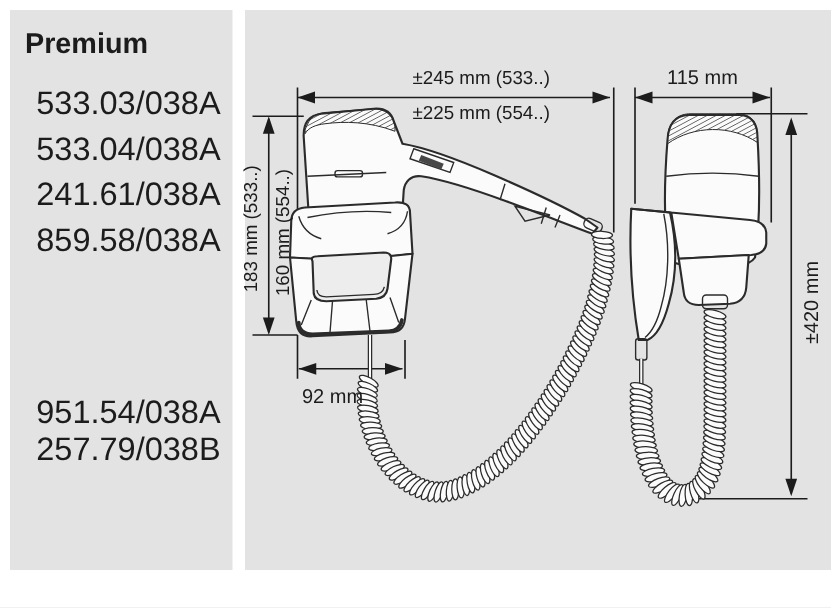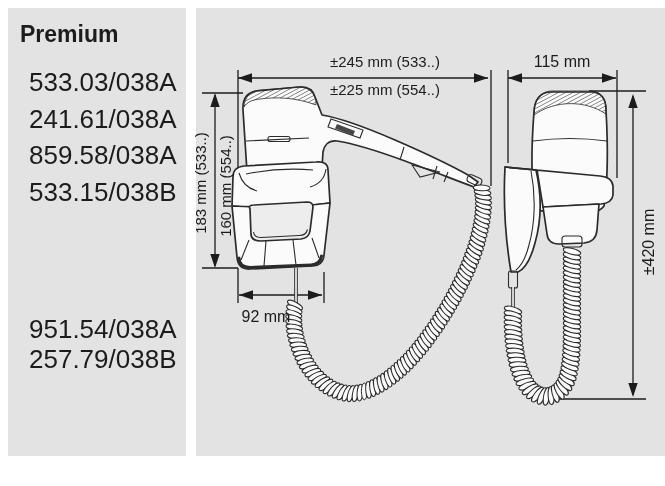--- a/index.html
+++ b/index.html
@@ -27,23 +27,23 @@
 </style>
 </head>
 <body>
 
 <div class="stage">
 
   <div class="panel sidebar">
     <div class="sb-title" style="top:13px">Premium</div>
     <ul class="sb-list premium" style="top:46px">
       <li>533.03/038A</li>
+      <li>533.04/038A</li>
       <li>241.61/038A</li>
       <li>859.58/038A</li>
-      <li>533.15/038B</li>
     </ul>
     <ul class="sb-list executive" style="top:297px">
       <li>951.54/038A</li>
       <li>257.79/038B</li>
     </ul>
   </div>
 
   <div class="panel diagram"></div>
 
   <svg class="draw" width="665" height="486" viewBox="0 0 665 486">

